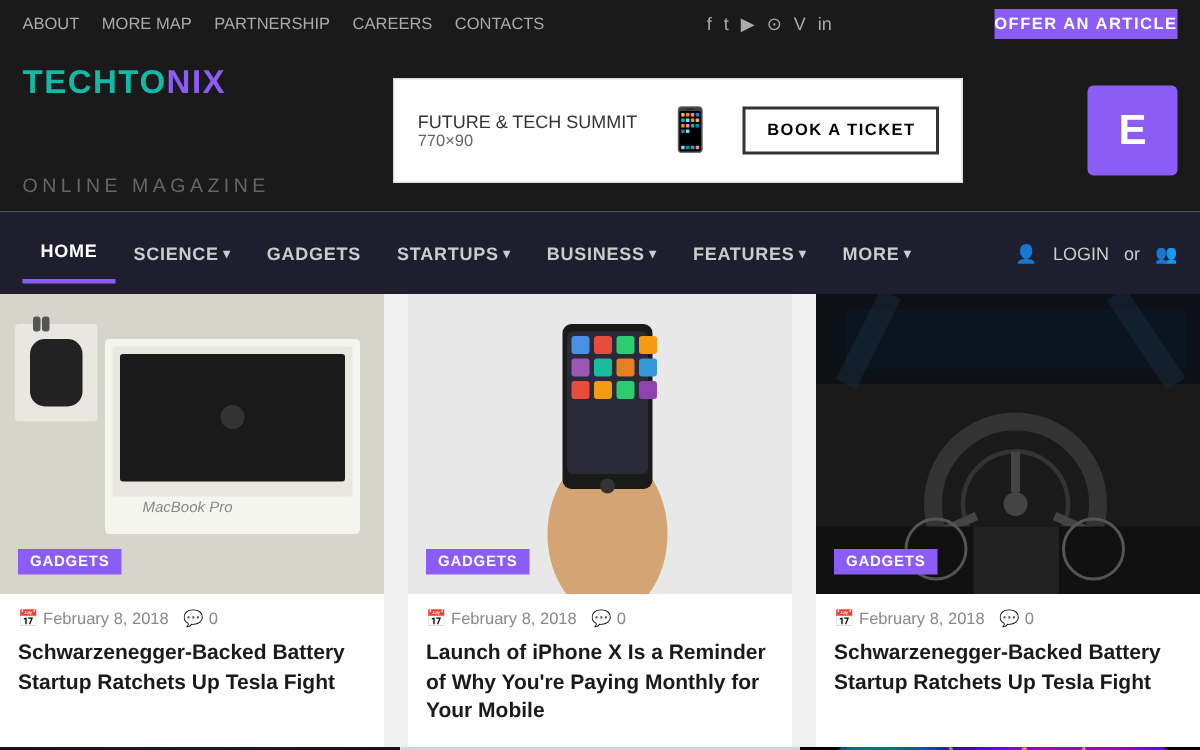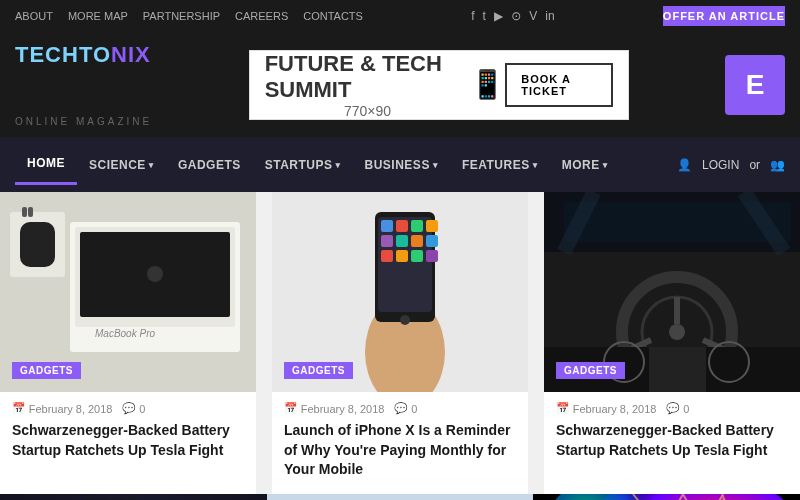--- a/index.html
+++ b/index.html
@@ -32,34 +32,34 @@
 
     
     .header {
       background: #1a1a1a;
       padding: 10px 15px;
       display: flex;
       align-items: center;
       justify-content: space-between;
     }
     .logo { color: #fff; font-size: 22px; font-weight: bold; letter-spacing: 1px; }
-    .logo span { color: #7dd3fc; }
-    .logo-sub { color: #666; font-size: 10px; letter-spacing: 3px; text-align: left; margin-top: 48px; }
+    .logo span { color: #14b8a6; }
+    .logo-sub { color: #666; font-size: 13px; letter-spacing: 3px; text-align: left; margin-top: 48px; }
     .banner-ad {
       background: #fff;
       border: 1px solid #ddd;
       display: flex;
       align-items: center;
       justify-content: space-between;
       padding: 8px 15px;
       width: 380px;
       height: 70px;
     }
-    .banner-text { font-size: 22px; font-weight: bold; color: #333; }
-    .banner-sub { font-size: 14px; color: #666; text-align: center; }
+    .banner-text { font-size: 12px; font-weight: normal; color: #333; }
+    .banner-sub { font-size: 11px; color: #666; }
     .book-btn {
       border: 2px solid #333;
       padding: 8px 14px;
       font-size: 11px;
       font-weight: bold;
       cursor: pointer;
       letter-spacing: 1px;
       background: #fff;
     }
     .elementor-badge {

